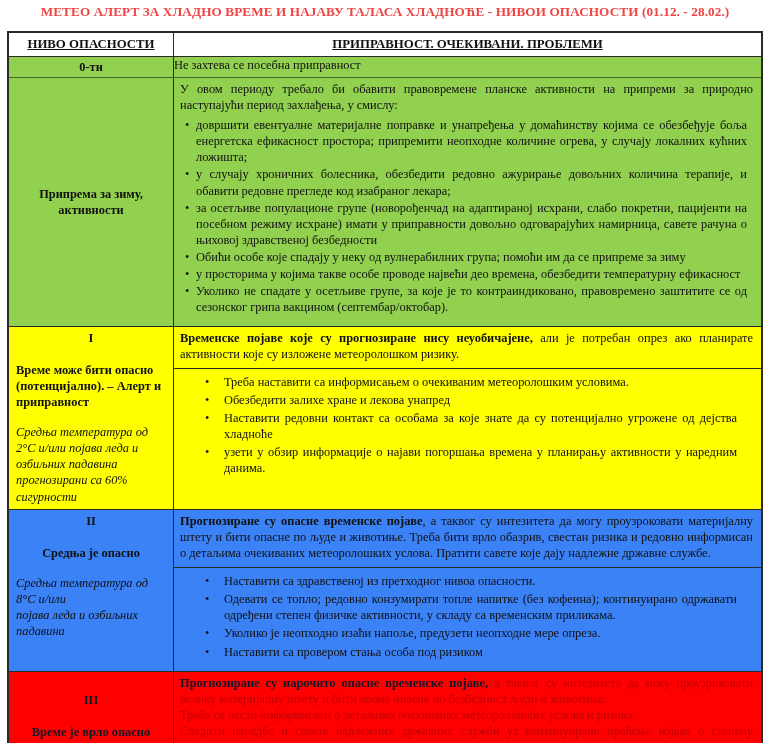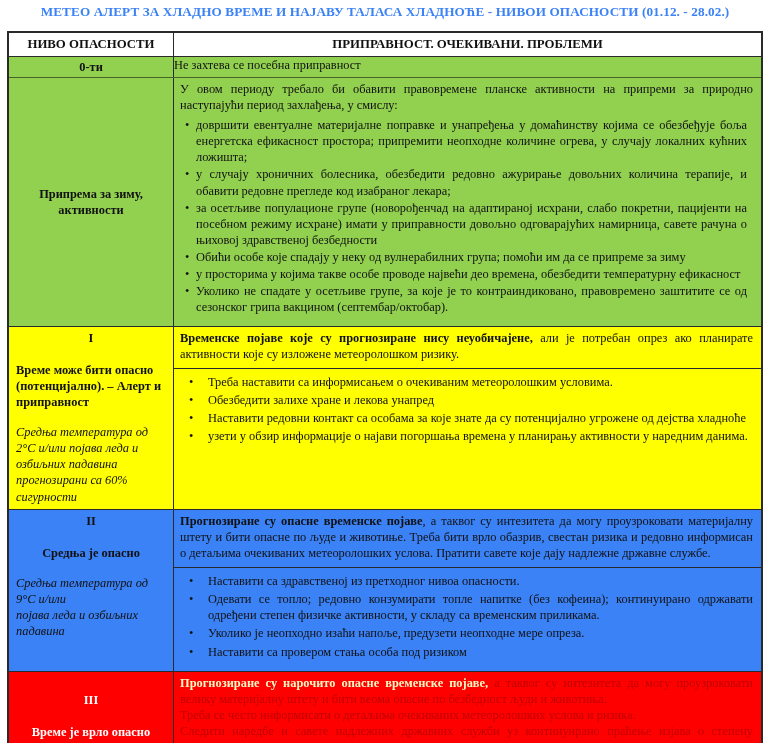--- a/index.html
+++ b/index.html
@@ -10,34 +10,34 @@
     -webkit-font-smoothing: antialiased;
   }
   .page { padding: 3px 7px 4px; }
 
   .doc-title {
     text-align: center;
     font-weight: bold;
     font-size: 13.2px;
     margin: 1px 0 11px;
     letter-spacing: 0.1px;
-    color: #3b82f6;
+    color: #ef4444;
   }
 
   .alert-table {
     border: 2px solid #2a2a2a;
     font-size: 12.4px;
     line-height: 1.3;
   }
   .row {
     display: grid;
     grid-template-columns: 165px 1fr;
     border-top: 1.5px solid #2a2a2a;
   }
-  .row:first-child { border-top: none; }
+  .row:first-child { border-top: none; text-decoration: underline; }
   .row.sub-row { border-top: 1px solid #47632a; }
   .cell-left { border-right: 1.5px solid #2a2a2a; }
 
   
   .header-row { background: #ffffff; }
   .header-row .cell-left,
   .header-row .cell-right {
     font-weight: bold;
     text-align: center;
     padding: 3px 2px;
@@ -67,21 +67,21 @@
   }
   .label-stack { padding: 3px 7px 4px; }
   .label-stack .lvl-badge { text-align: center; font-weight: bold; }
   .label-stack .lvl-title { font-weight: bold; margin-top: 16px; }
   .label-stack .lvl-title.centered { text-align: center; }
   .label-stack .lvl-note {
     font-style: italic;
     margin-top: 14px;
     white-space: pre-line;
   }
-  .red .lvl-badge, .red .lvl-title { color: #ffffff; }
+  .red .lvl-badge, .red .lvl-title { color: #0f172a; }
   .content-pad { padding: 2px 8px 3px 6px; }
 
   .para { text-align: justify; margin: 1px 0 2px; }
   .bold-lead { font-weight: bold; }
 
   ul.tight-list { list-style: none; margin: 4px; padding: 0 2px 2px 1px; }
   ul.tight-list li {
     position: relative;
     padding-left: 11px;
     text-align: justify;
@@ -92,27 +92,27 @@
   .intro-block {
     border-bottom: 1.5px solid #2a2a2a;
     padding: 2px 8px 4px 6px;
   }
   .bullet-block { padding: 3px 8px 4px 6px; }
   ul.std-list { list-style: none; margin: 0; padding: 0; }
   ul.std-list li {
     position: relative;
     padding-left: 28px;
     text-align: justify;
-    margin: 2px 0;
+    margin: 2px 16px;
   }
   ul.std-list li::before { content: "•"; position: absolute; left: 9px; top: 0; }
 
   .red-content { color: #C00000; padding: 3px 8px 4px 6px; }
   .red-content .para { margin: 0; }
-  .red .bold-lead { color: #fef9c3; }
+  .red .bold-lead { color: #0f172a; }
 
   
   .row-green-sub   { min-height: 19px; }
   .row-green-main  { min-height: 246px; }
   .row-yellow      { min-height: 158px; }
   .row-orange      { min-height: 161px; }
   .row-red         { min-height: 89px; }
 </style>
 </head>
 <body>
@@ -167,21 +167,21 @@
             <li>узети у обзир информације о најави погоршања времена у планирању активности у наредним данима.</li>
           </ul>
         </div>
       </div>
     </div>
 
     <div class="row orange row-orange">
       <div class="cell-left label-stack">
         <div class="lvl-badge">II</div>
         <div class="lvl-title centered">Средња је опасно</div>
-        <div class="lvl-note">Средња температура од 9°C и/или
+        <div class="lvl-note">Средња температура од 8°C и/или
 појава леда и озбиљних падавина</div>
       </div>
       <div class="cell-right">
         <div class="intro-block">
           <div class="para"><span class="bold-lead">Прогнозиране су опасне временске појаве</span><span>, а таквог су интезитета да могу проузроковати материјалну штету и бити опасне по људе и животиње. Треба бити врло обазрив, свестан ризика и редовно информисан о детаљима очекиваних метеоролошких услова. Пратити савете које дају надлежне државне службе.</span></div>
         </div>
         <div class="bullet-block">
           <ul class="std-list">
             <li>Наставити са здравственој из претходног нивоа опасности.</li>
             <li>Одевати се топло; редовно конзумирати топле напитке (без кофеина); континуирано одржавати одређени степен физичке активности, у складу са временским приликама.</li>

